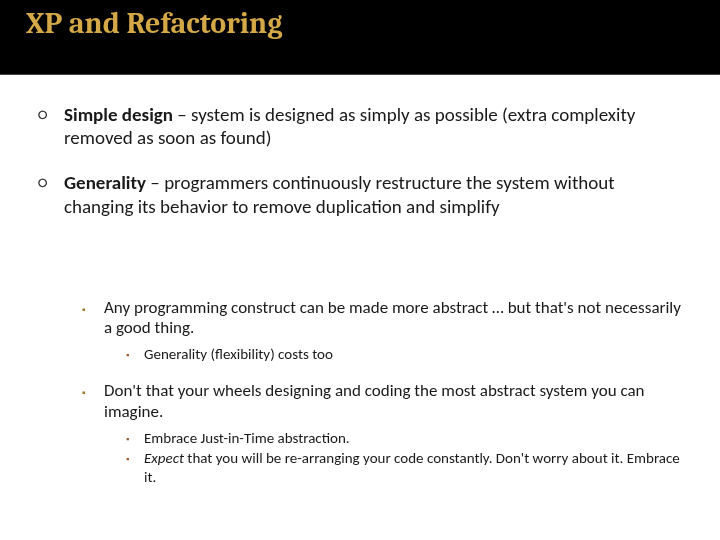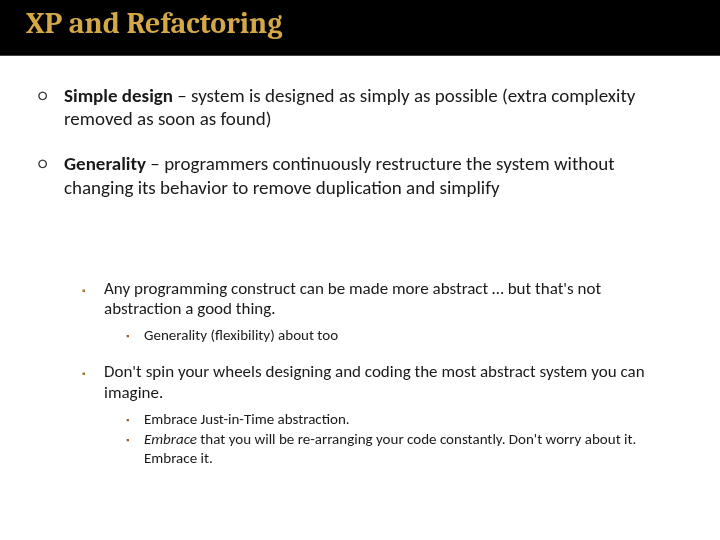--- a/index.html
+++ b/index.html
@@ -5,21 +5,21 @@
   * { margin: 0; padding: 0; box-sizing: border-box; }
   body {
     width: 720px;
     height: 540px;
     background: #ffffff;
     font-family: "Segoe UI", "Calibri", Arial, sans-serif;
     overflow: hidden;
   }
   .title-bar {
     background: #000000;
-    height: 56px;
+    height: 75px;
     padding: 6px 0 0 26px;
     border-bottom: 1px solid #444;
   }
   .title {
     color: #d4a847;
     font-size: 30px;
     font-weight: 700;
     font-family: "Cambria", Georgia, serif;
   }
   .content {
@@ -102,41 +102,41 @@
     <div class="mark">○</div>
     <div class="body">
       <span class="bold">Generality</span><span> – programmers continuously restructure the system without changing its behavior to remove duplication and simplify</span>
     </div>
   </div>
 
   <div class="subs">
 
     <div class="bullet-lvl2">
       <div class="mark2">▪</div>
-      <div class="body2">Any programming construct can be made more abstract … but that's not abstraction a good thing.</div>
+      <div class="body2">Any programming construct can be made more abstract … but that's not necessarily a good thing.</div>
     </div>
     <div class="lvl3-group">
       <div class="bullet-lvl3">
         <div class="mark3">▪</div>
-        <div class="body3">Generality (flexibility) about too</div>
+        <div class="body3">Generality (flexibility) costs too</div>
       </div>
     </div>
 
     <div class="bullet-lvl2">
       <div class="mark2">▪</div>
-      <div class="body2">Don't spin your wheels designing and coding the most abstract system you can imagine.</div>
+      <div class="body2">Don't that your wheels designing and coding the most abstract system you can imagine.</div>
     </div>
     <div class="lvl3-group">
       <div class="bullet-lvl3">
         <div class="mark3">▪</div>
         <div class="body3">Embrace Just-in-Time abstraction.</div>
       </div>
       <div class="bullet-lvl3">
         <div class="mark3">▪</div>
         <div class="body3">
-          <span class="italic">Embrace</span><span> that you will be re-arranging your code constantly. Don't worry about it. Embrace it.</span>
+          <span class="italic">Expect</span><span> that you will be re-arranging your code constantly. Don't worry about it. Embrace it.</span>
         </div>
       </div>
     </div>
 
   </div>
 
 </div>
 
 </body></html>

